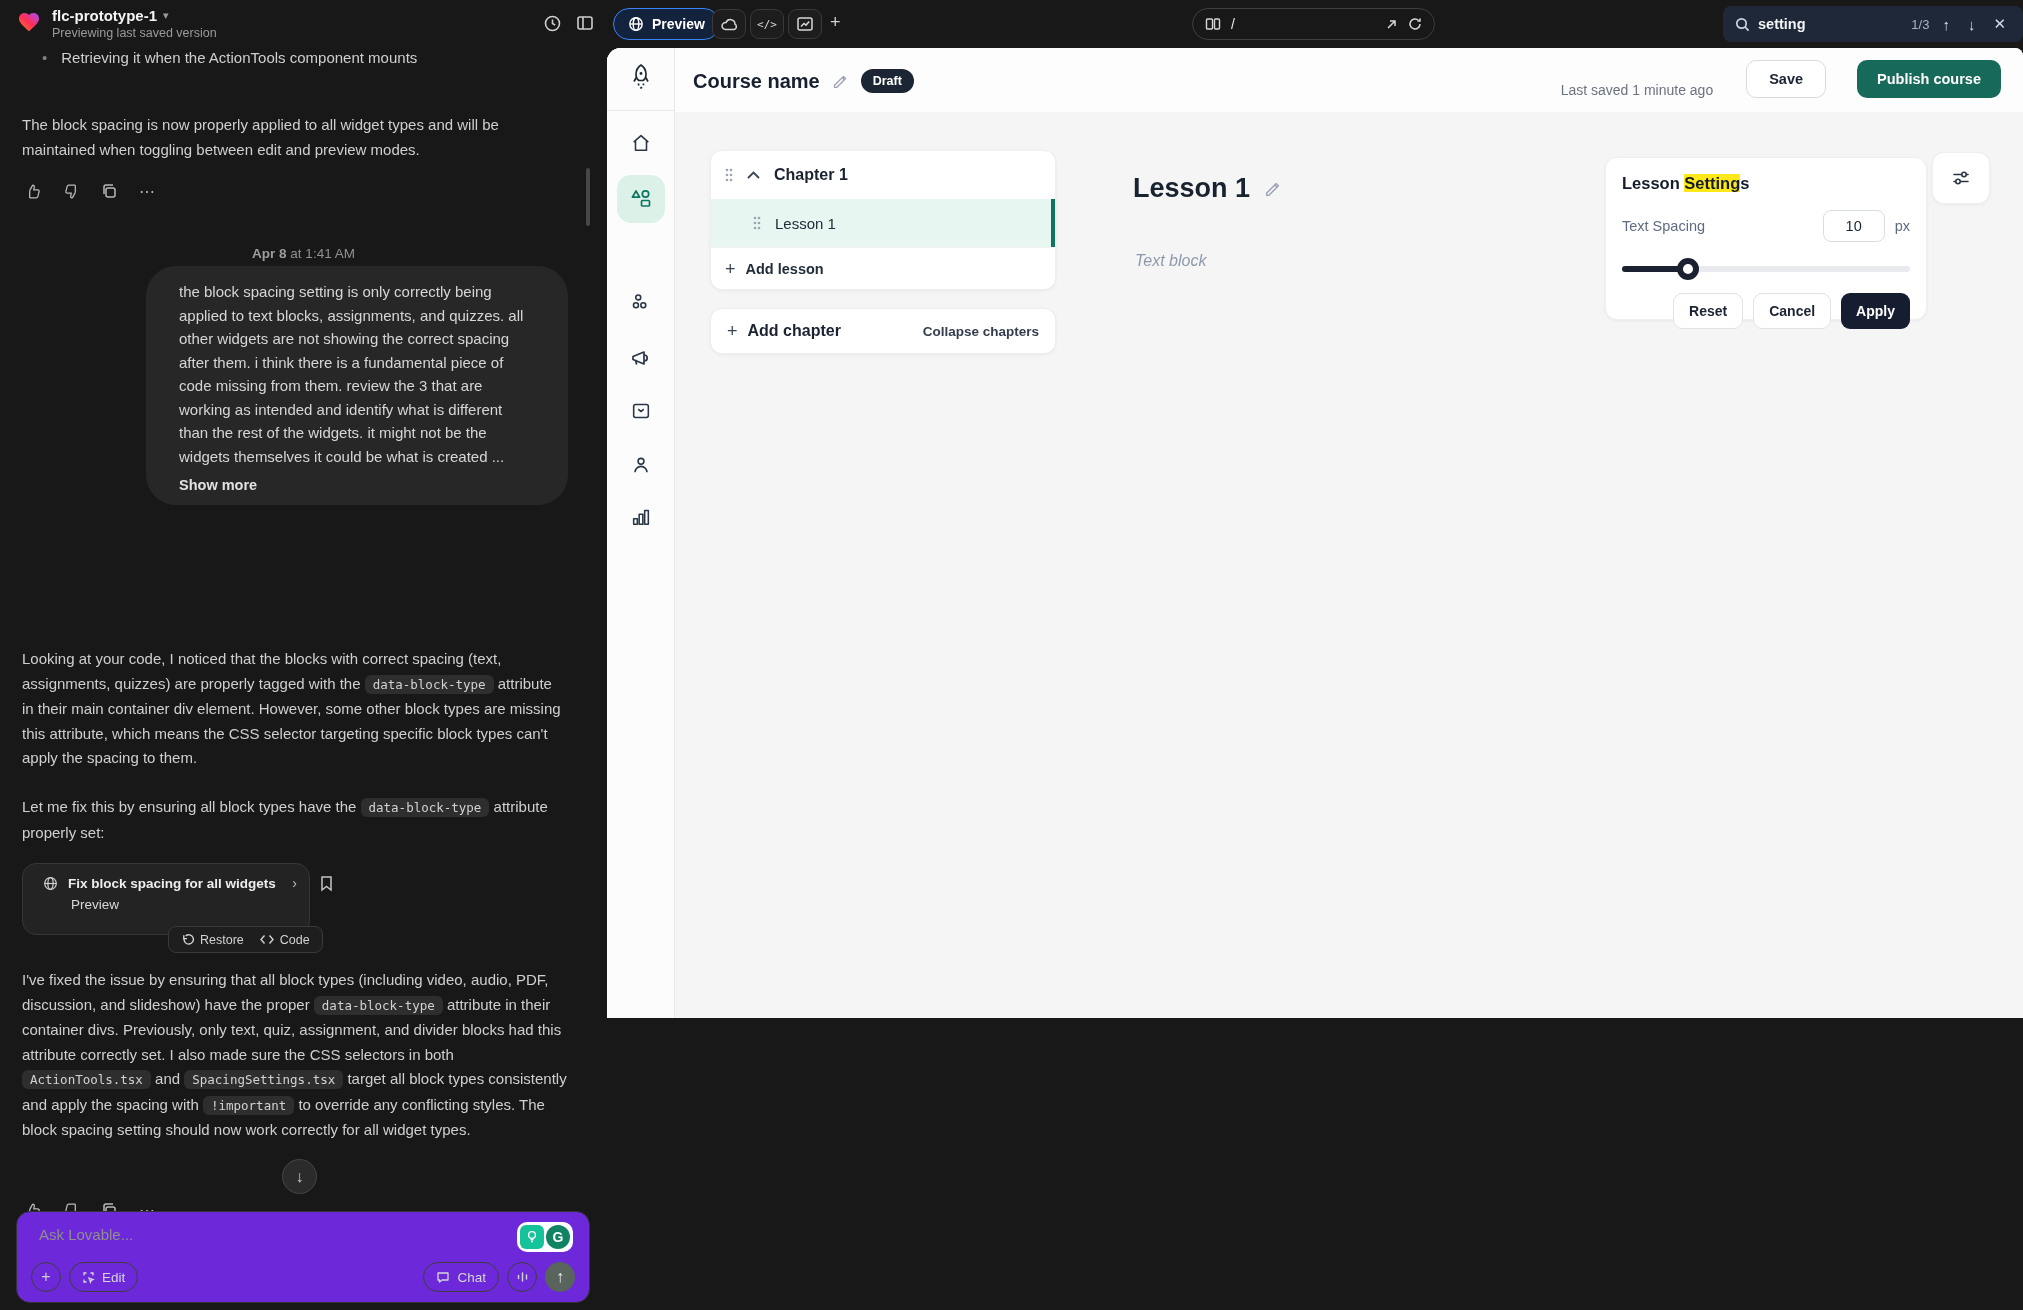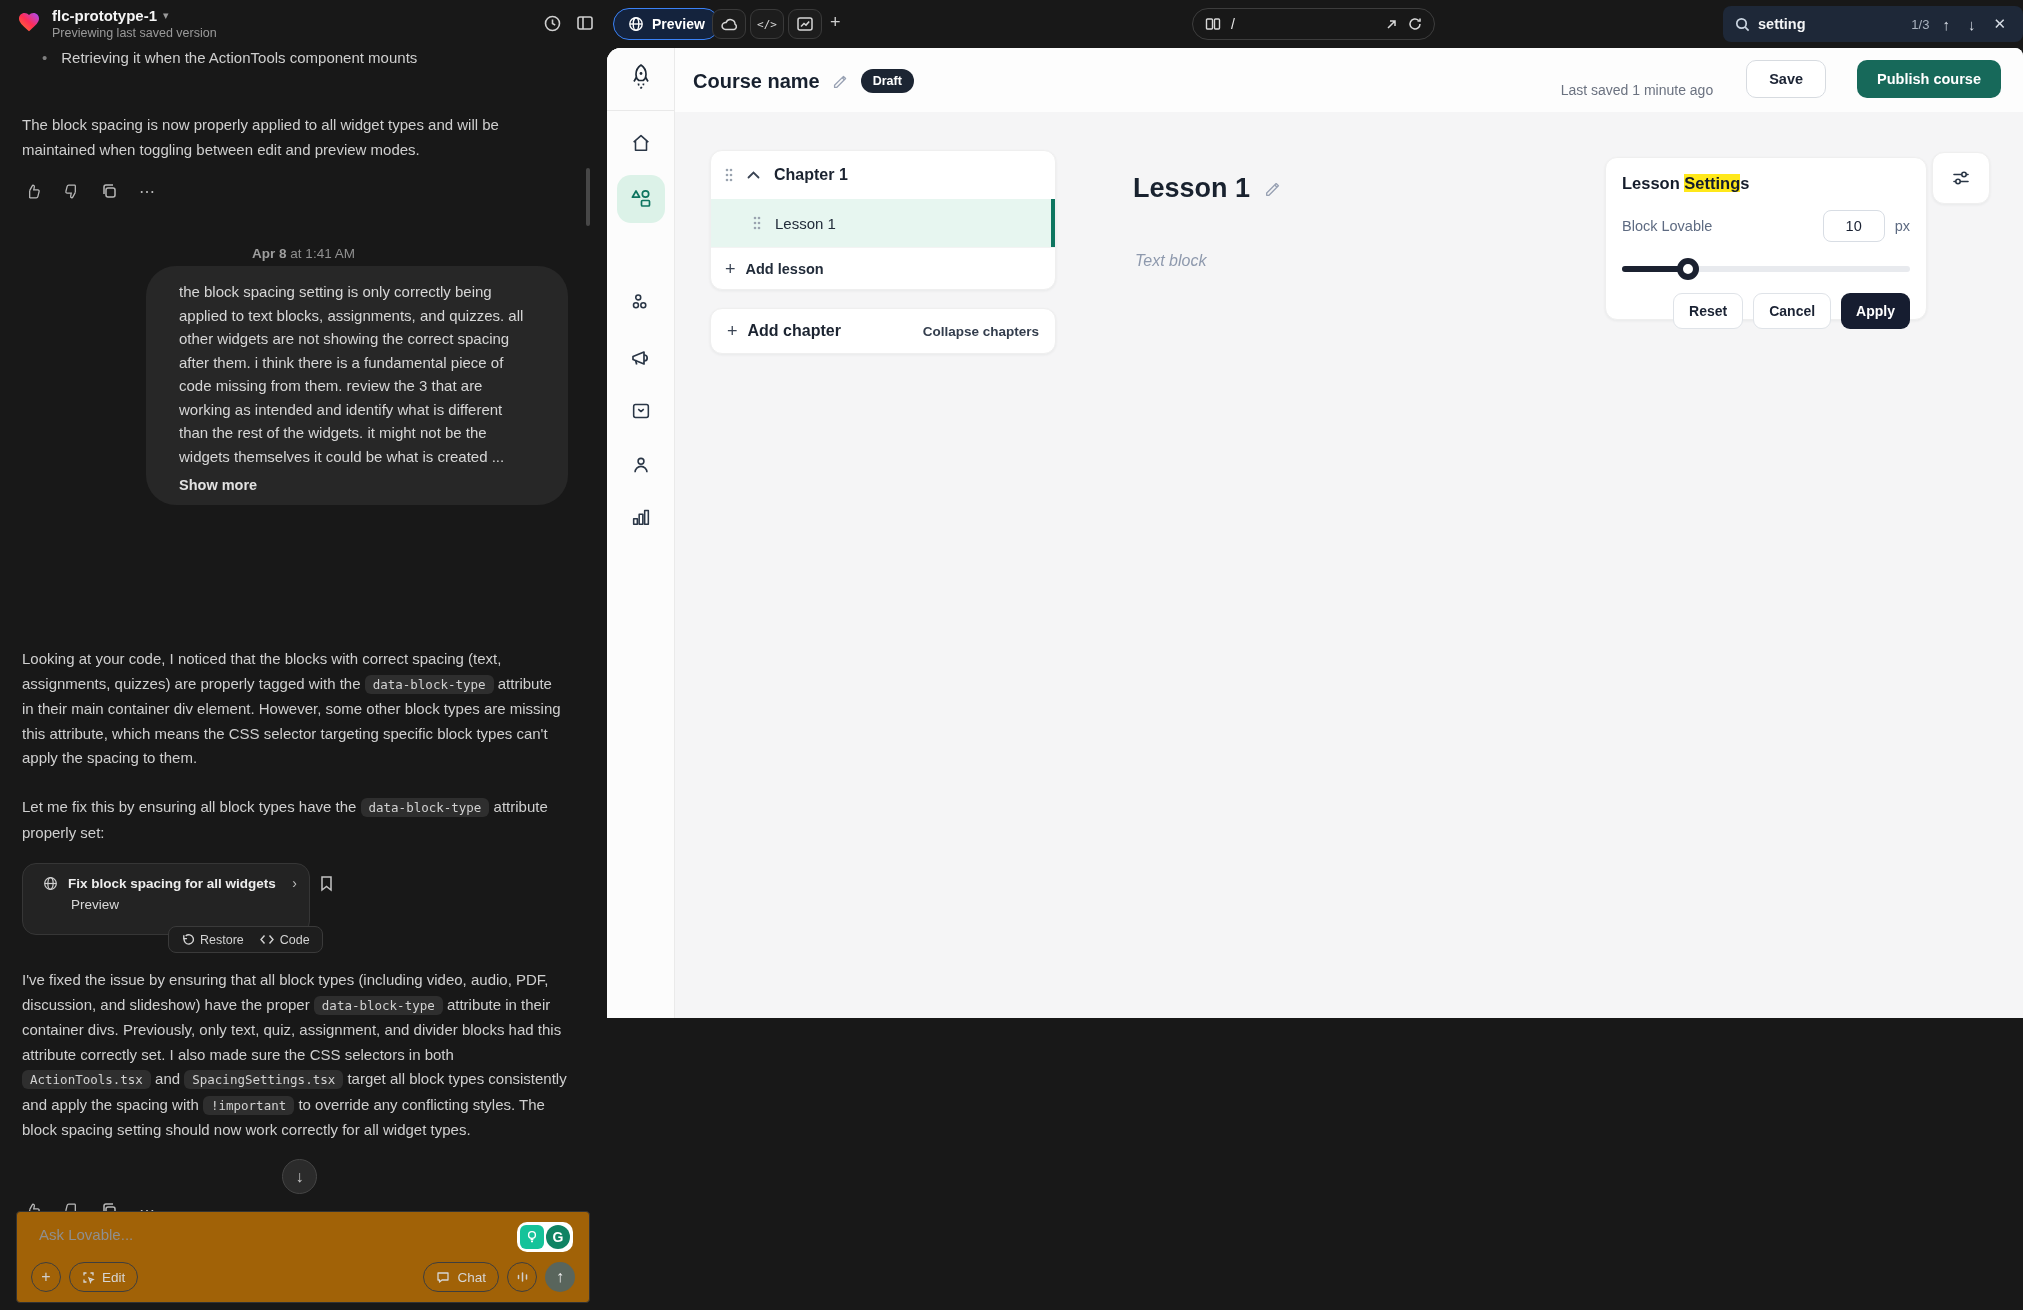--- a/index.html
+++ b/index.html
@@ -63,22 +63,22 @@
   .fix-chev { color:#bdbdbd; font-size:14px; }
   .fix-sub { margin-left:28px; margin-top:6px; font-size:13.5px; color:#d8d8d8; }
   .bookmark { position:absolute; left:319px; top:875px; color:#c3c3c3; }
   .restore-pill { position:absolute; left:168px; top:926px; height:27px; background:#1e1e1e; border:1px solid #3a3a3a;
             border-radius:8px; display:flex; align-items:center; gap:16px; padding:0 12px; z-index:3; }
   .restore-pill span { font-size:12.5px; color:#d3d3d3; display:flex; align-items:center; gap:6px; }
   .down-btn { position:absolute; left:282px; top:1159px; width:35px; height:35px; border-radius:50%;
             background:#2b2b2b; border:1px solid #454545; color:#c4c4c4; display:flex; align-items:center;
             justify-content:center; font-size:16px; }
   .actions-row.partial { top:1199px; }
-  .chat-input { position:absolute; left:16px; top:1211px; width:574px; height:92px; background:#a16207;
-            border:1px solid #323232; border-radius:4px; z-index:4; }
+  .chat-input { position:absolute; left:16px; top:1211px; width:574px; height:92px; background:#6d28d9;
+            border:1px solid #323232; border-radius:14px; z-index:4; }
   .ask-input { position:absolute; left:22px; top:14px; width:380px; background:transparent; border:none; outline:none;
             color:#cfcfcf; font-size:15px; font-family:"Liberation Sans", sans-serif; }
   .ask-input::placeholder { color:#8f8f8f; }
   .grammarly { position:absolute; right:16px; top:10px; background:#fff; border-radius:10px; padding:3px;
             display:flex; gap:2px; align-items:center; }
   .gr-bulb { width:24px; height:24px; border-radius:6px; background:#15c39a; display:flex; align-items:center; justify-content:center; }
   .gr-g { width:24px; height:24px; border-radius:50%; background:#0f8363; color:#fff; font-weight:700; font-size:14px;
             display:flex; align-items:center; justify-content:center; }
   .input-row { position:absolute; left:14px; right:14px; bottom:10px; display:flex; align-items:center; }
   .pill-btn { height:30px; border:1px solid #3e3e3e; border-radius:15px; display:flex; align-items:center;
@@ -527,21 +527,21 @@
           <path d="M3 14.5V17h2.5L16 6.5 13.5 4 3 14.5z"></path>
             <path d="M12 5.5L14.5 8"></path>
         </svg>
       </span>
     </div>
     <div class="text-block-ph">Text block</div>
 
     <div class="card settings-panel">
       <div class="settings-title"><span>Lesson </span><span class="hl">Setting</span><span>s</span></div>
       <div class="spacing-row">
-        <span class="spacing-label">Block Lovable</span>
+        <span class="spacing-label">Text Spacing</span>
         <input class="spacing-input" value="10" style="">
         <span class="spacing-unit">px</span>
       </div>
       <div class="slider">
         <div class="slider-track"></div>
         <div class="slider-fill"></div>
         <div class="slider-thumb"></div>
       </div>
       <div class="settings-btns">
         <button class="s-btn ghost">Reset</button>

